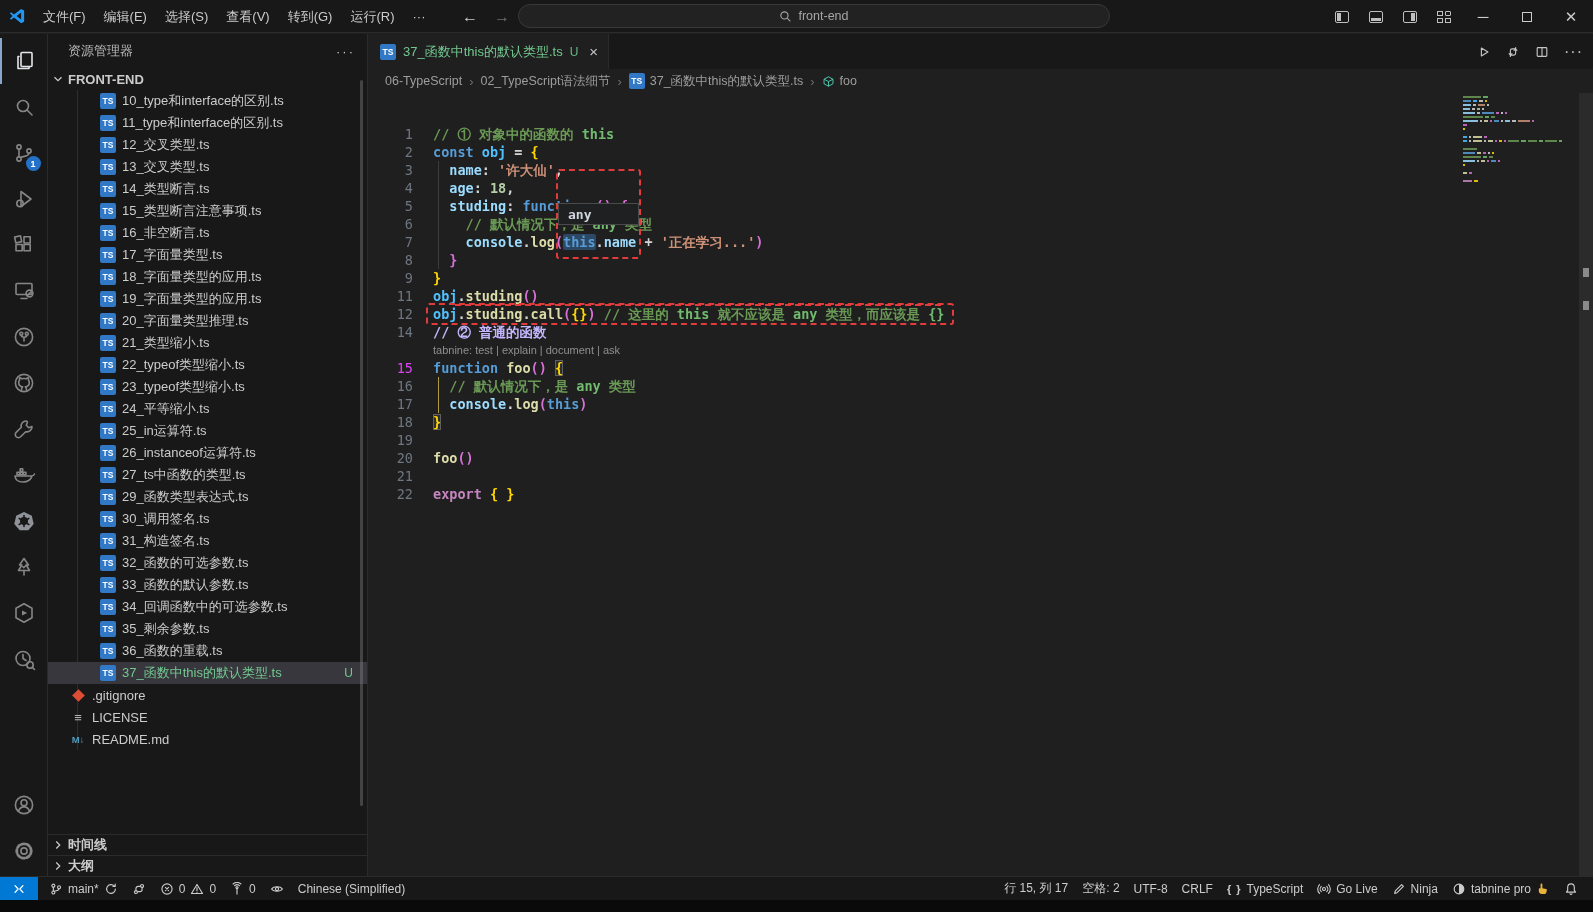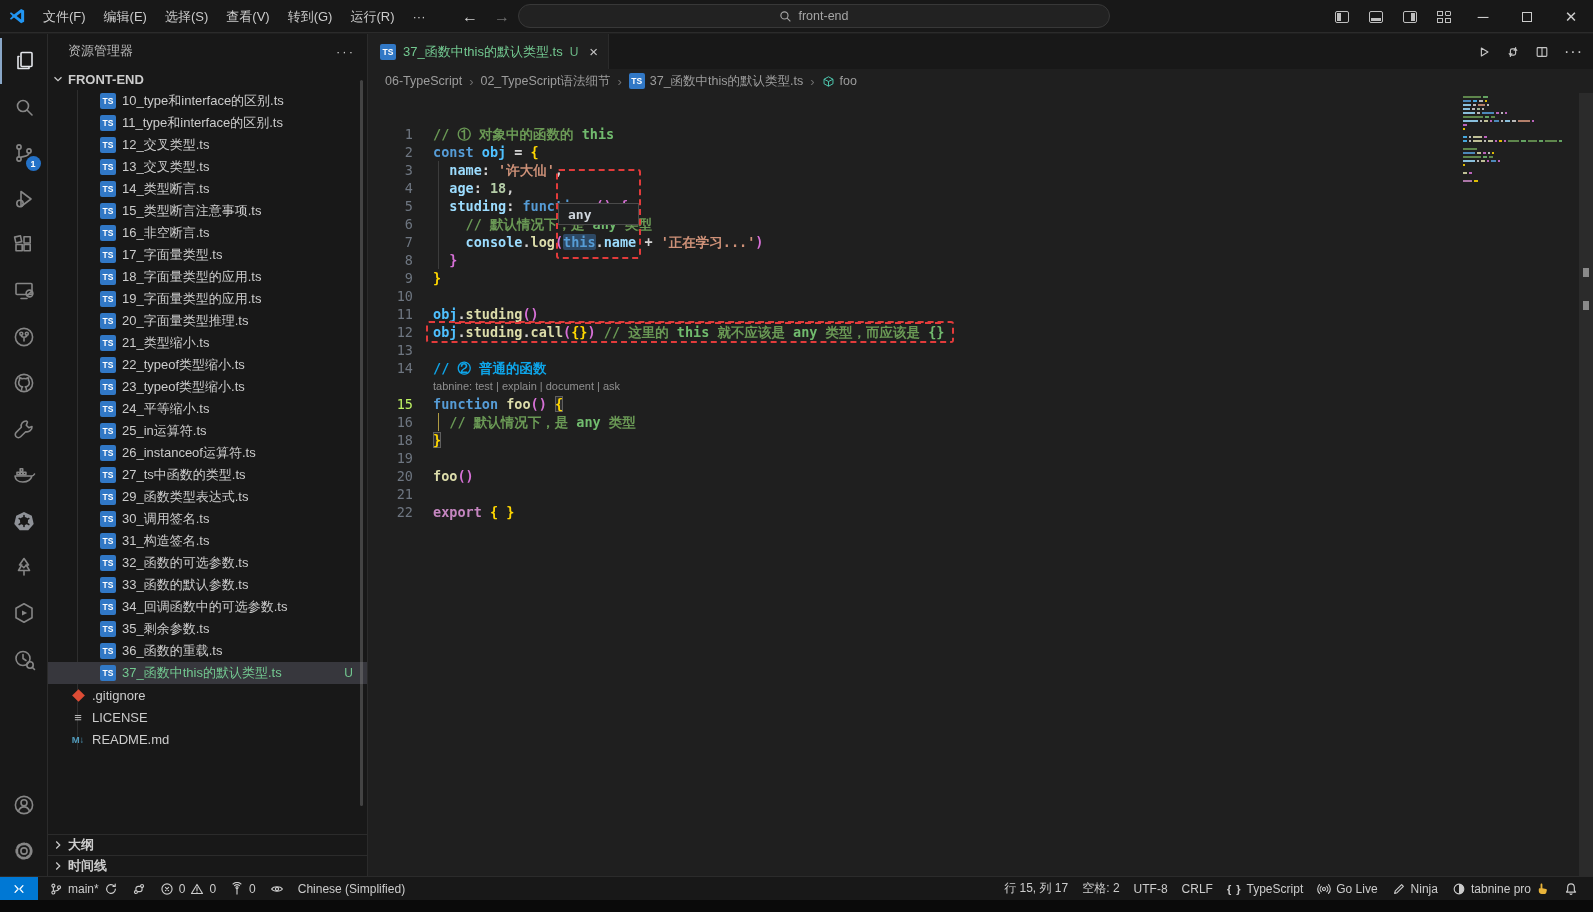--- a/index.html
+++ b/index.html
@@ -77,21 +77,21 @@
   .tab .x{color:#c5c5c5;font-size:15px;margin-left:4px;}
   .ed-actions{position:absolute;right:10px;top:0;height:35px;display:flex;align-items:center;gap:15px;color:#c5c5c5;}
   .breadcrumbs{height:24px;display:flex;align-items:center;gap:7px;padding-left:17px;font-size:12.5px;color:#9d9d9d;}
   .breadcrumbs .sep{color:#6e6e6e;font-size:13px;}
   .bc-item{display:flex;align-items:center;gap:5px;}
 
   .codearea{position:absolute;top:59px;left:0;right:0;bottom:0;font-family:"DejaVu Sans Mono",monospace;
     font-size:13.5px;font-weight:700;white-space:pre;overflow:hidden;}
   .code-row{height:18px;line-height:18px;display:flex;position:relative;}
   .ln{width:45px;text-align:right;color:#6e7681;flex:none;font-weight:400;}
-  .ln.cur{color:#bef264;}
+  .ln.cur{color:#d946ef;}
   .lc{padding-left:20px;position:relative;}
   .lens-row{height:18px;line-height:18px;padding-left:65px;font-family:"Liberation Sans",sans-serif;
     font-size:11px;font-weight:400;color:#8f8f8f;}
   .gd{position:absolute;left:70px;top:0;bottom:0;width:1px;}
   .gd.g{background:#3c3c3c;} .gd.y{background:rgba(224,197,80,.75);}
   .tok.hl{background:rgba(54,96,138,.65);border-radius:2px;}
   .tok.mb{box-shadow:0 0 0 1px #5f5f5f inset;background:rgba(90,90,90,.25);}
   .red-ul{position:absolute;left:87px;width:486px;bottom:-1px;border-bottom:2px dashed #e23b3b;}
   .red-box{position:absolute;left:58px;width:528px;top:-2px;bottom:-2px;border:2px dashed #e23b3b;border-radius:3px;}
   .tooltip-wrap{position:absolute;left:188px;top:76px;border:2px dashed #e23b3b;border-radius:3px;z-index:5;}
@@ -462,27 +462,27 @@
             <span class="lbl">README.md</span>
 
      </div>
         </div>
       <div class="sb-scroll"></div>
       <div class="sb-bottom">
         <div class="sb-panel">
           <svg width="14" height="14" viewBox="0 0 16 16" fill="none" stroke="#cccccc" stroke-width="1.4">
               <path d="M6 4 L10 8 L6 12"></path>
             </svg>
-          <span>大纲</span>
+          <span>时间线</span>
         </div>
         <div class="sb-panel">
           <svg width="14" height="14" viewBox="0 0 16 16" fill="none" stroke="#cccccc" stroke-width="1.4">
               <path d="M6 4 L10 8 L6 12"></path>
             </svg>
-          <span>时间线</span>
+          <span>大纲</span>
         </div>
       </div>
     </div>
 
     <div class="editor">
       <div class="tabbar">
         <div class="tab">
           <span class="fic ts">TS</span>
           <span>37_函数中this的默认类型.ts</span>
           <span class="u">U</span>
@@ -584,58 +584,52 @@
        
        
      </div><div class="code-row">
        
        <span class="ln">9</span>
        <span class="lc"><span class="tok" style="color:#FFD700">}</span></span>
        
        
      </div><div class="code-row">
        
-       <span class="ln">10</span>
-       <span class="lc"></span>
-       
-       
-     </div><div class="code-row">
-       
        <span class="ln">11</span>
        <span class="lc"><span class="tok" style="color:#4FC1FF">obj</span><span class="tok" style="color:#D4D4D4">.</span><span class="tok" style="color:#DCDCAA">studing</span><span class="tok" style="color:#D670D6">()</span></span>
        <i class="red-ul"></i>
        
      </div><div class="code-row">
        
        <span class="ln">12</span>
        <span class="lc"><span class="tok" style="color:#4FC1FF">obj</span><span class="tok" style="color:#D4D4D4">.</span><span class="tok" style="color:#DCDCAA">studing</span><span class="tok" style="color:#D4D4D4">.</span><span class="tok" style="color:#DCDCAA">call</span><span class="tok" style="color:#D670D6">(</span><span class="tok" style="color:#FFD700">{}</span><span class="tok" style="color:#D670D6">)</span><span class="tok" style="color:#6A9955"> // 这里的 </span><span class="tok" style="color:#71bb6e">this</span><span class="tok" style="color:#6A9955"> 就不应该是 </span><span class="tok" style="color:#71bb6e">any</span><span class="tok" style="color:#6A9955"> 类型，而应该是 </span><span class="tok" style="color:#71bb6e">{}</span></span>
        
        <i class="red-box"></i>
      </div><div class="code-row">
        
-       <span class="ln">13</span>
-       <span class="lc"></span>
-       
-       
-     </div><div class="code-row">
-       
        <span class="ln">14</span>
-       <span class="lc"><span class="tok" style="color:#0ea5e9">// ② 普通的函数</span></span>
+       <span class="lc"><span class="tok" style="color:#c4b5fd">// ② 普通的函数</span></span>
        
        
      </div><div class="lens-row">tabnine: test | explain | document | ask</div><div class="code-row">
        
        <span class="ln cur">15</span>
        <span class="lc"><span class="tok" style="color:#569CD6">function </span><span class="tok" style="color:#DCDCAA">foo</span><span class="tok" style="color:#D670D6">()</span><span class="tok" style="color:#D4D4D4"> </span><span class="tok mb" style="color:#FFD700">{</span></span>
        
        
      </div><div class="code-row">
        <i class="gd y"></i>
        <span class="ln">16</span>
        <span class="lc"><span class="tok" style="color:#6A9955">  // 默认情况下，是 </span><span class="tok" style="color:#71bb6e">any</span><span class="tok" style="color:#6A9955"> 类型</span></span>
+       
+       
+     </div><div class="code-row">
+       <i class="gd y"></i>
+       <span class="ln">17</span>
+       <span class="lc"><span class="tok" style="color:#9CDCFE">  console</span><span class="tok" style="color:#D4D4D4">.</span><span class="tok" style="color:#DCDCAA">log</span><span class="tok" style="color:#D670D6">(</span><span class="tok" style="color:#569CD6">this</span><span class="tok" style="color:#D670D6">)</span></span>
        
        
      </div><div class="code-row">
        
        <span class="ln">18</span>
        <span class="lc"><span class="tok mb" style="color:#FFD700">}</span></span>
        
        
      </div><div class="code-row">
        

